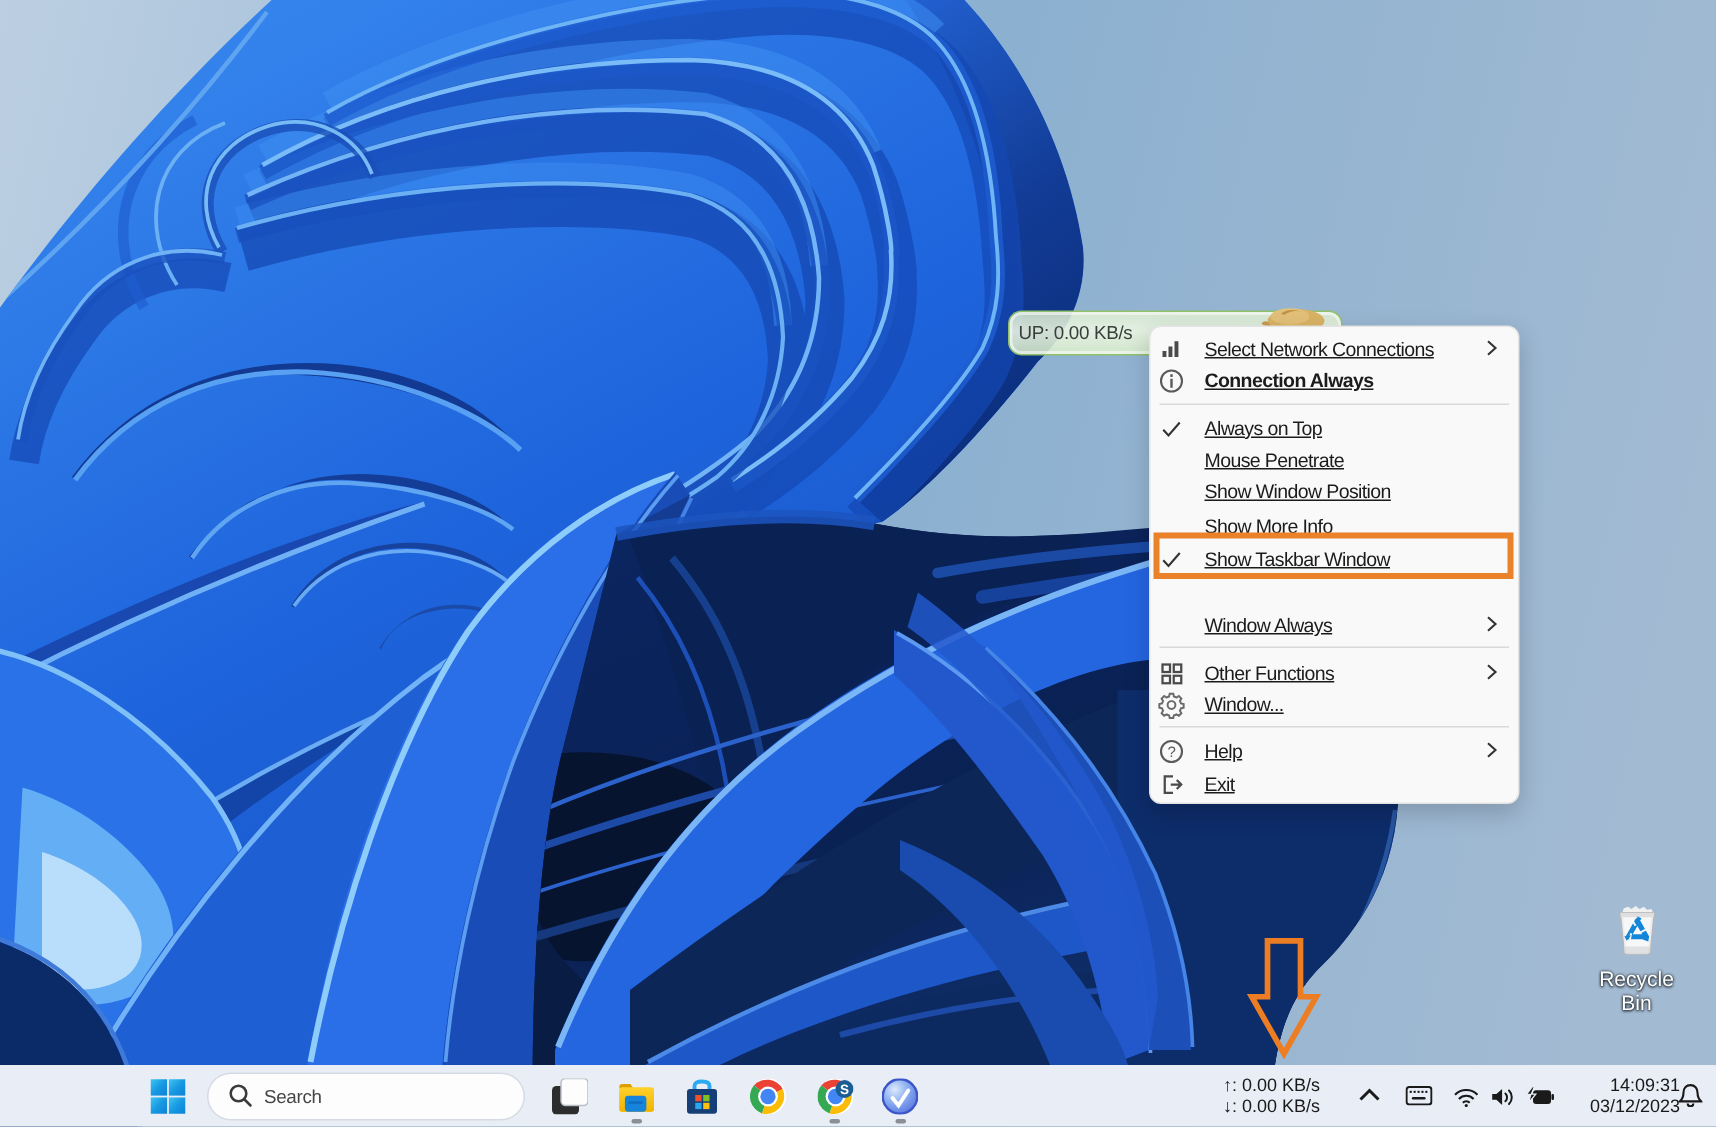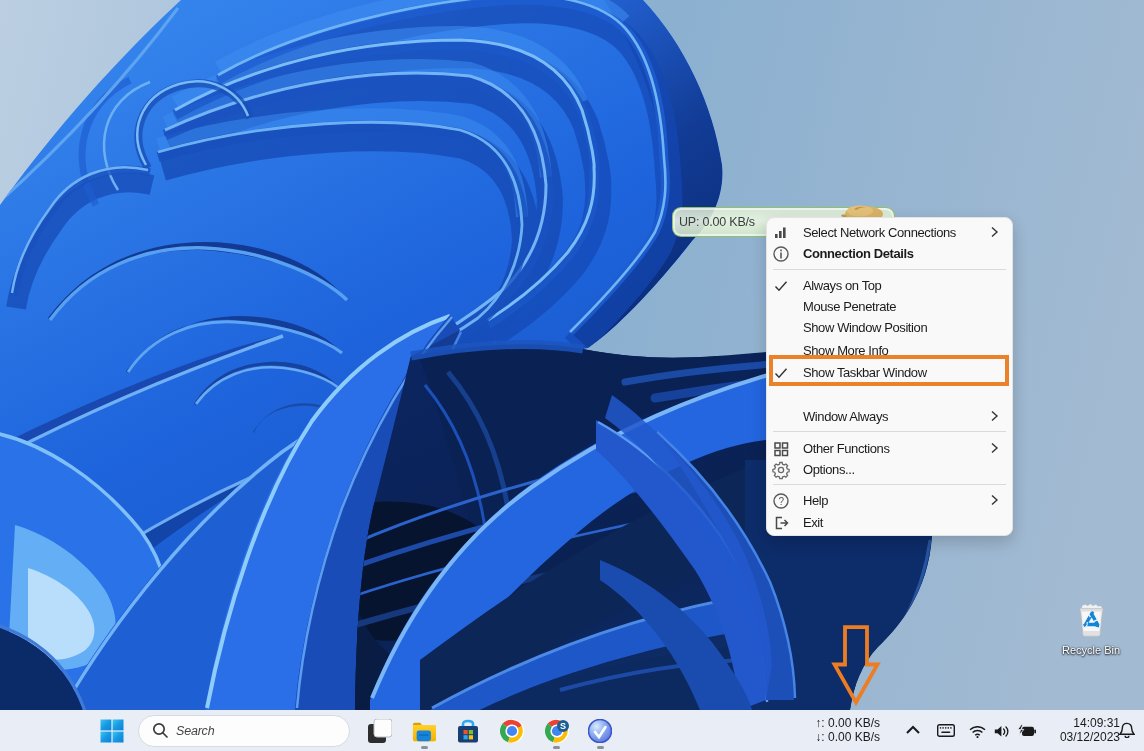--- a/index.html
+++ b/index.html
@@ -6,46 +6,46 @@
   body{width:1144px;height:751px;overflow:hidden;position:relative;
        font-family:"Liberation Sans",sans-serif;background:#9db8d2;}
   #wall{position:absolute;left:0;top:0;width:1144px;height:751px;}
   
   #taskbar{position:absolute;left:0;top:710px;width:1144px;height:41px;
            background:#e8edf6;}
   #start{position:absolute;left:100px;top:719px;width:24px;height:24px;}
   #searchpill{position:absolute;left:138px;top:715px;width:210px;height:30px;
               background:#fdfdfe;border:1px solid #d6dae2;border-radius:16px;}
   #searchpill .mag{position:absolute;left:13px;top:6px;}
-  #searchpill .txt{position:absolute;left:37px;top:8px;font-size:12.5px;letter-spacing:-0.2px;color:#454545;font-style:italic;}
+  #searchpill .txt{position:absolute;left:37px;top:8px;font-size:12.5px;letter-spacing:-0.2px;color:#454545;}
   .tbicon{position:absolute;top:719px;width:24px;height:24px;}
   .rundot{position:absolute;top:746px;width:7px;height:3px;border-radius:2px;background:#8a8f98;}
   #tray{position:absolute;top:710px;left:800px;width:344px;height:41px;font-size:12px;color:#1a1a1a;}
   .spd{position:absolute;right:264px;text-align:right;white-space:nowrap;}
   .clk{position:absolute;right:24px;text-align:center;white-space:nowrap;}
   
   #widget{position:absolute;left:660px;top:207px;width:221px;height:28px;
           border-radius:9px;background:linear-gradient(180deg,rgba(225,240,208,0.82),rgba(238,248,228,0.88) 45%,rgba(219,238,200,0.85));
           border:1.5px solid rgba(141,191,101,0.95);
           box-shadow:inset 0 0 0 2px rgba(255,255,255,0.55);margin-left:12px;}
   #widget .t{position:absolute;left:6px;top:7px;font-size:12.5px;letter-spacing:-0.2px;color:#393f3a;}
   
   #menu{position:absolute;left:766px;top:217px;width:245px;height:317px;
         background:#f9f9f9;border:1px solid #e3e3e3;border-radius:8px;
         box-shadow:0 6px 16px rgba(0,0,0,0.18);}
   .mi{position:absolute;left:0;width:245px;height:22px;font-size:13px;letter-spacing:-0.4px;color:#1b1b1b;}
-  .mi .lab{position:absolute;left:36px;top:3px;}
+  .mi .lab{position:absolute;left:36px;top:3px;text-decoration:underline;}
   .mi .ico{position:absolute;left:3px;top:0px;width:22px;height:22px;}
   .mi .sub{position:absolute;right:11px;top:3px;}
   .msep{position:absolute;left:6px;width:233px;height:1px;background:#d9d9d9;}
   #orect{position:absolute;left:769px;top:355px;width:240px;height:31px;
          border:4px solid #e98229;box-sizing:border-box;}
   
   #rbin{position:absolute;left:1060px;top:604px;width:62px;height:52px;text-align:center;}
-  #rbin .lbl{position:absolute;top:40px;left:0;width:62px;font-size:11px;color:#fff;
+  #rbin .lbl{position:absolute;top:40px;left:0;width:62px;font-size:14px;color:#fff;
              text-shadow:0 1px 2px rgba(0,0,0,0.9), 0 0 2px rgba(0,0,0,0.8);}
 </style>
 </head>
 <body>
 <svg id="wall" viewBox="0 0 1144 751" preserveAspectRatio="none">
   <defs>
     <linearGradient id="bg" gradientUnits="userSpaceOnUse" x1="0" y1="0" x2="1144" y2="263">
       <stop offset="0" stop-color="#bccfe2"></stop>
       <stop offset="0.55" stop-color="#8bb0d0"></stop>
       <stop offset="1" stop-color="#a2bad2"></stop>
@@ -362,21 +362,21 @@
     <svg class="sub" width="14" height="14" viewBox="0 0 14 14">
         <path d="M5,2.5 L10,7 L5,11.5" fill="none" stroke="#333" stroke-width="1.4"></path>
       </svg>
   </div>
   <div class="mi" style="top:25px">
     <svg class="ico" viewBox="0 0 22 22">
       <circle cx="11" cy="11" r="7" fill="none" stroke="#5a5a5a" stroke-width="1.4"></circle>
       <rect x="10.2" y="9.5" width="1.6" height="6" fill="#5a5a5a"></rect>
         <rect x="10.2" y="6.5" width="1.6" height="1.8" fill="#5a5a5a"></rect>
     </svg>
-    <span class="lab" style="font-weight:bold">Connection Details</span>
+    <span class="lab" style="font-weight:bold">Connection Always</span>
   </div>
   <div class="msep" style="top:50.5px"></div>
   <div class="mi" style="top:56.8px">
     <svg class="ico" viewBox="0 0 22 22">
         <path d="M5.5,11.5 l3.5,3.8 l7.5,-8.6" fill="none" stroke="#333" stroke-width="1.4"></path>
       </svg>
     <span class="lab">Always on Top</span>
   </div>
   <div class="mi" style="top:78px">
       <span class="lab">Mouse Penetrate</span>
@@ -412,21 +412,21 @@
     <span class="lab">Other Functions</span>
     <svg class="sub" width="14" height="14" viewBox="0 0 14 14">
         <path d="M5,2.5 L10,7 L5,11.5" fill="none" stroke="#333" stroke-width="1.4"></path>
       </svg>
   </div>
   <div class="mi" style="top:241px">
     <svg class="ico" viewBox="0 0 22 22">
       <path d="M9.8,3.5 h2.4 l0.4,1.8 a6,6 0 0 1 1.7,0.7 l1.6,-1 l1.7,1.7 l-1,1.6 a6,6 0 0 1 0.7,1.7 l1.8,0.4 v2.4 l-1.8,0.4 a6,6 0 0 1 -0.7,1.7 l1,1.6 l-1.7,1.7 l-1.6,-1 a6,6 0 0 1 -1.7,0.7 l-0.4,1.8 h-2.4 l-0.4,-1.8 a6,6 0 0 1 -1.7,-0.7 l-1.6,1 l-1.7,-1.7 l1,-1.6 a6,6 0 0 1 -0.7,-1.7 l-1.8,-0.4 v-2.4 l1.8,-0.4 a6,6 0 0 1 0.7,-1.7 l-1,-1.6 l1.7,-1.7 l1.6,1 a6,6 0 0 1 1.7,-0.7 z" fill="none" stroke="#6a6a6a" stroke-width="1.3"></path>
       <circle cx="11" cy="11" r="2.6" fill="none" stroke="#6a6a6a" stroke-width="1.3"></circle>
     </svg>
-    <span class="lab">Options...</span>
+    <span class="lab">Window...</span>
   </div>
   <div class="msep" style="top:265.6px"></div>
   <div class="mi" style="top:272.3px">
     <svg class="ico" viewBox="0 0 22 22">
       <circle cx="11" cy="11" r="7" fill="none" stroke="#5a5a5a" stroke-width="1.4"></circle>
       <text x="11" y="14.5" font-size="10" fill="#5a5a5a" text-anchor="middle" font-family="Liberation Sans">?</text>
     </svg>
     <span class="lab">Help</span>
     <svg class="sub" width="14" height="14" viewBox="0 0 14 14">
         <path d="M5,2.5 L10,7 L5,11.5" fill="none" stroke="#333" stroke-width="1.4"></path>

